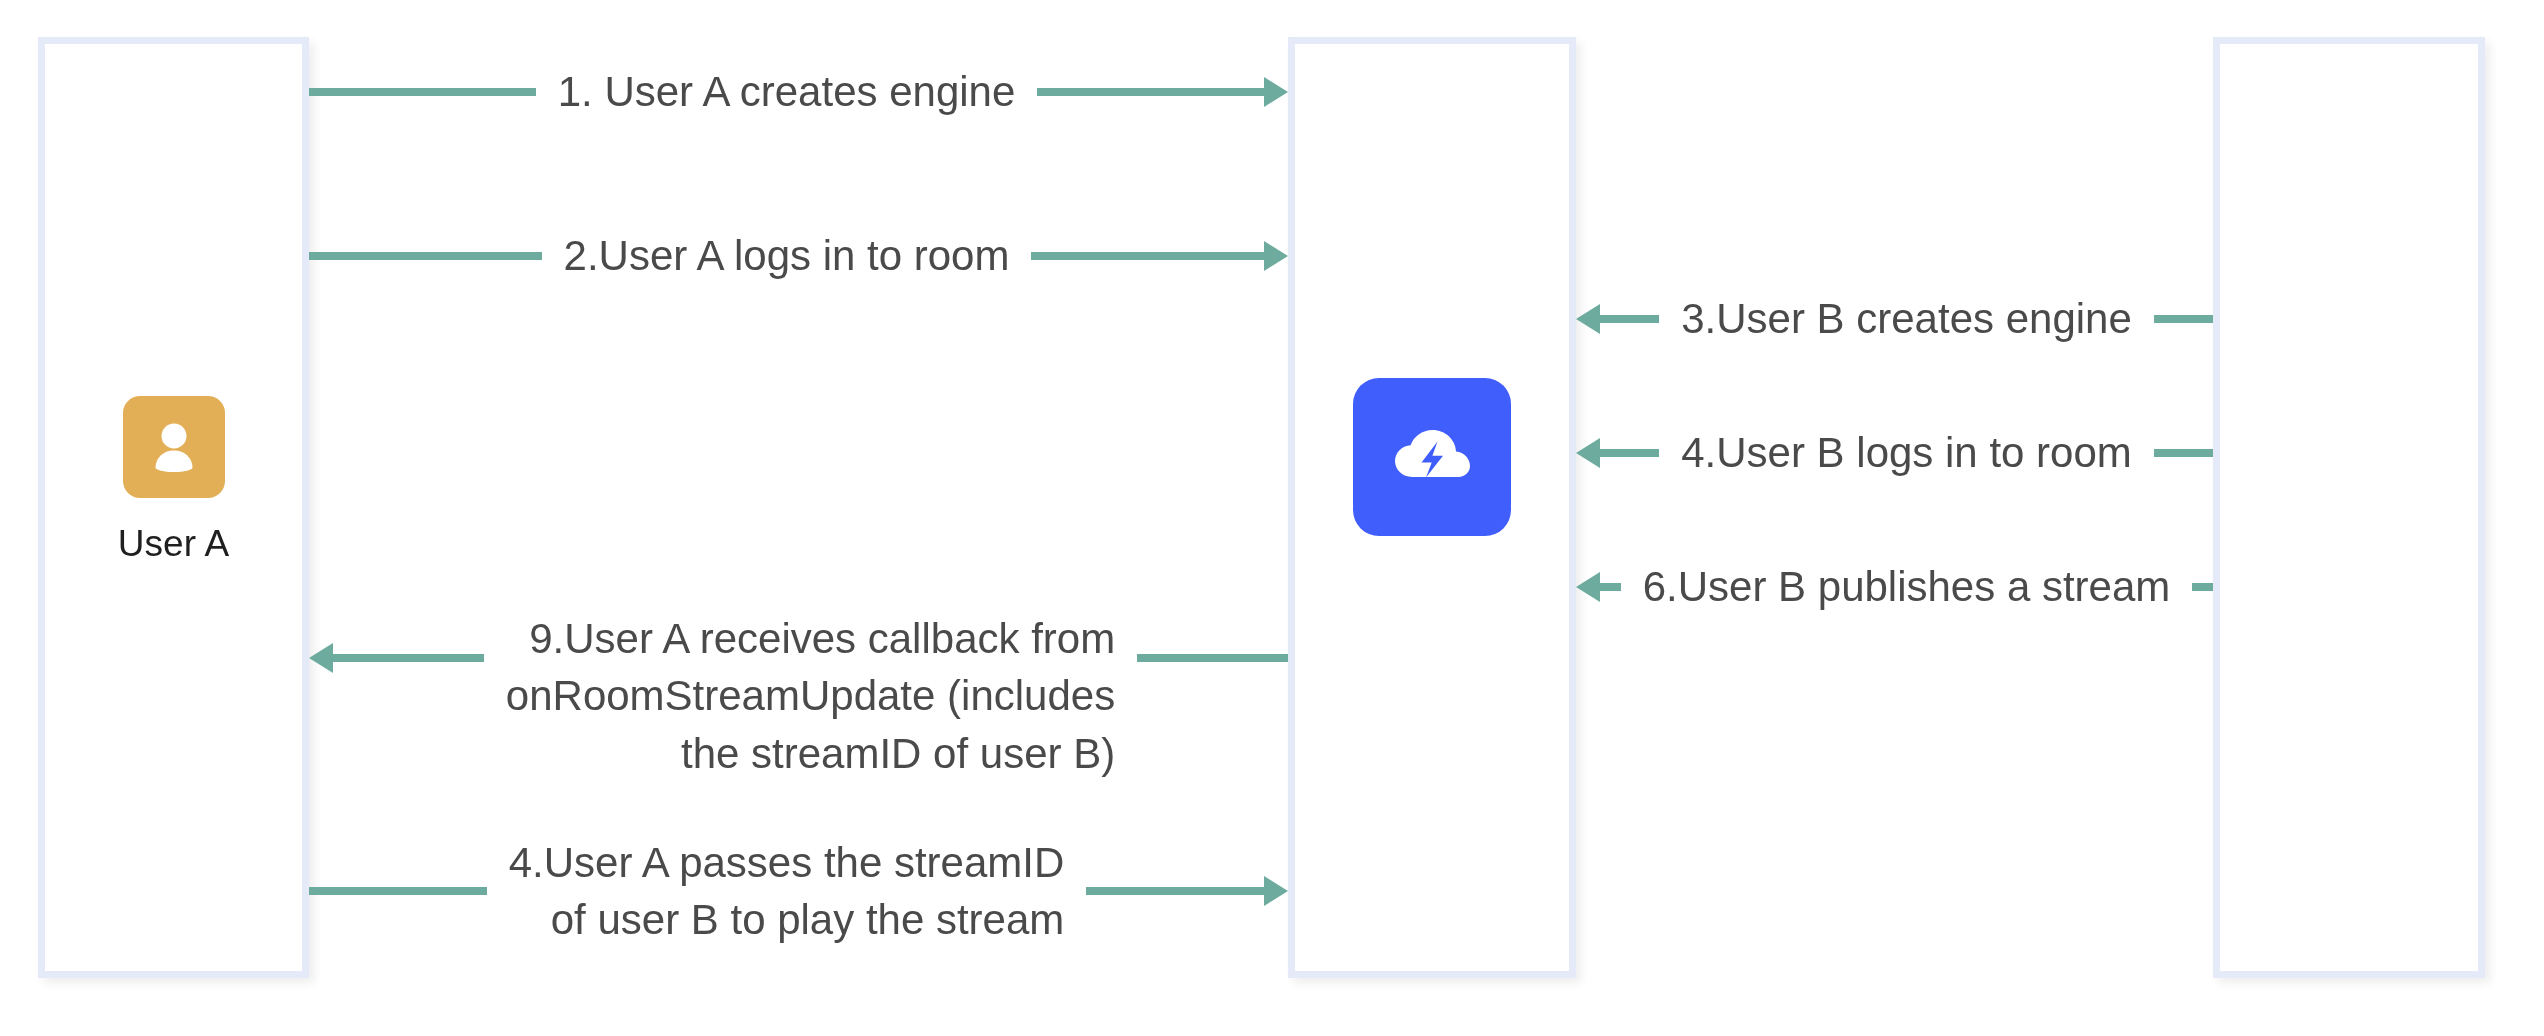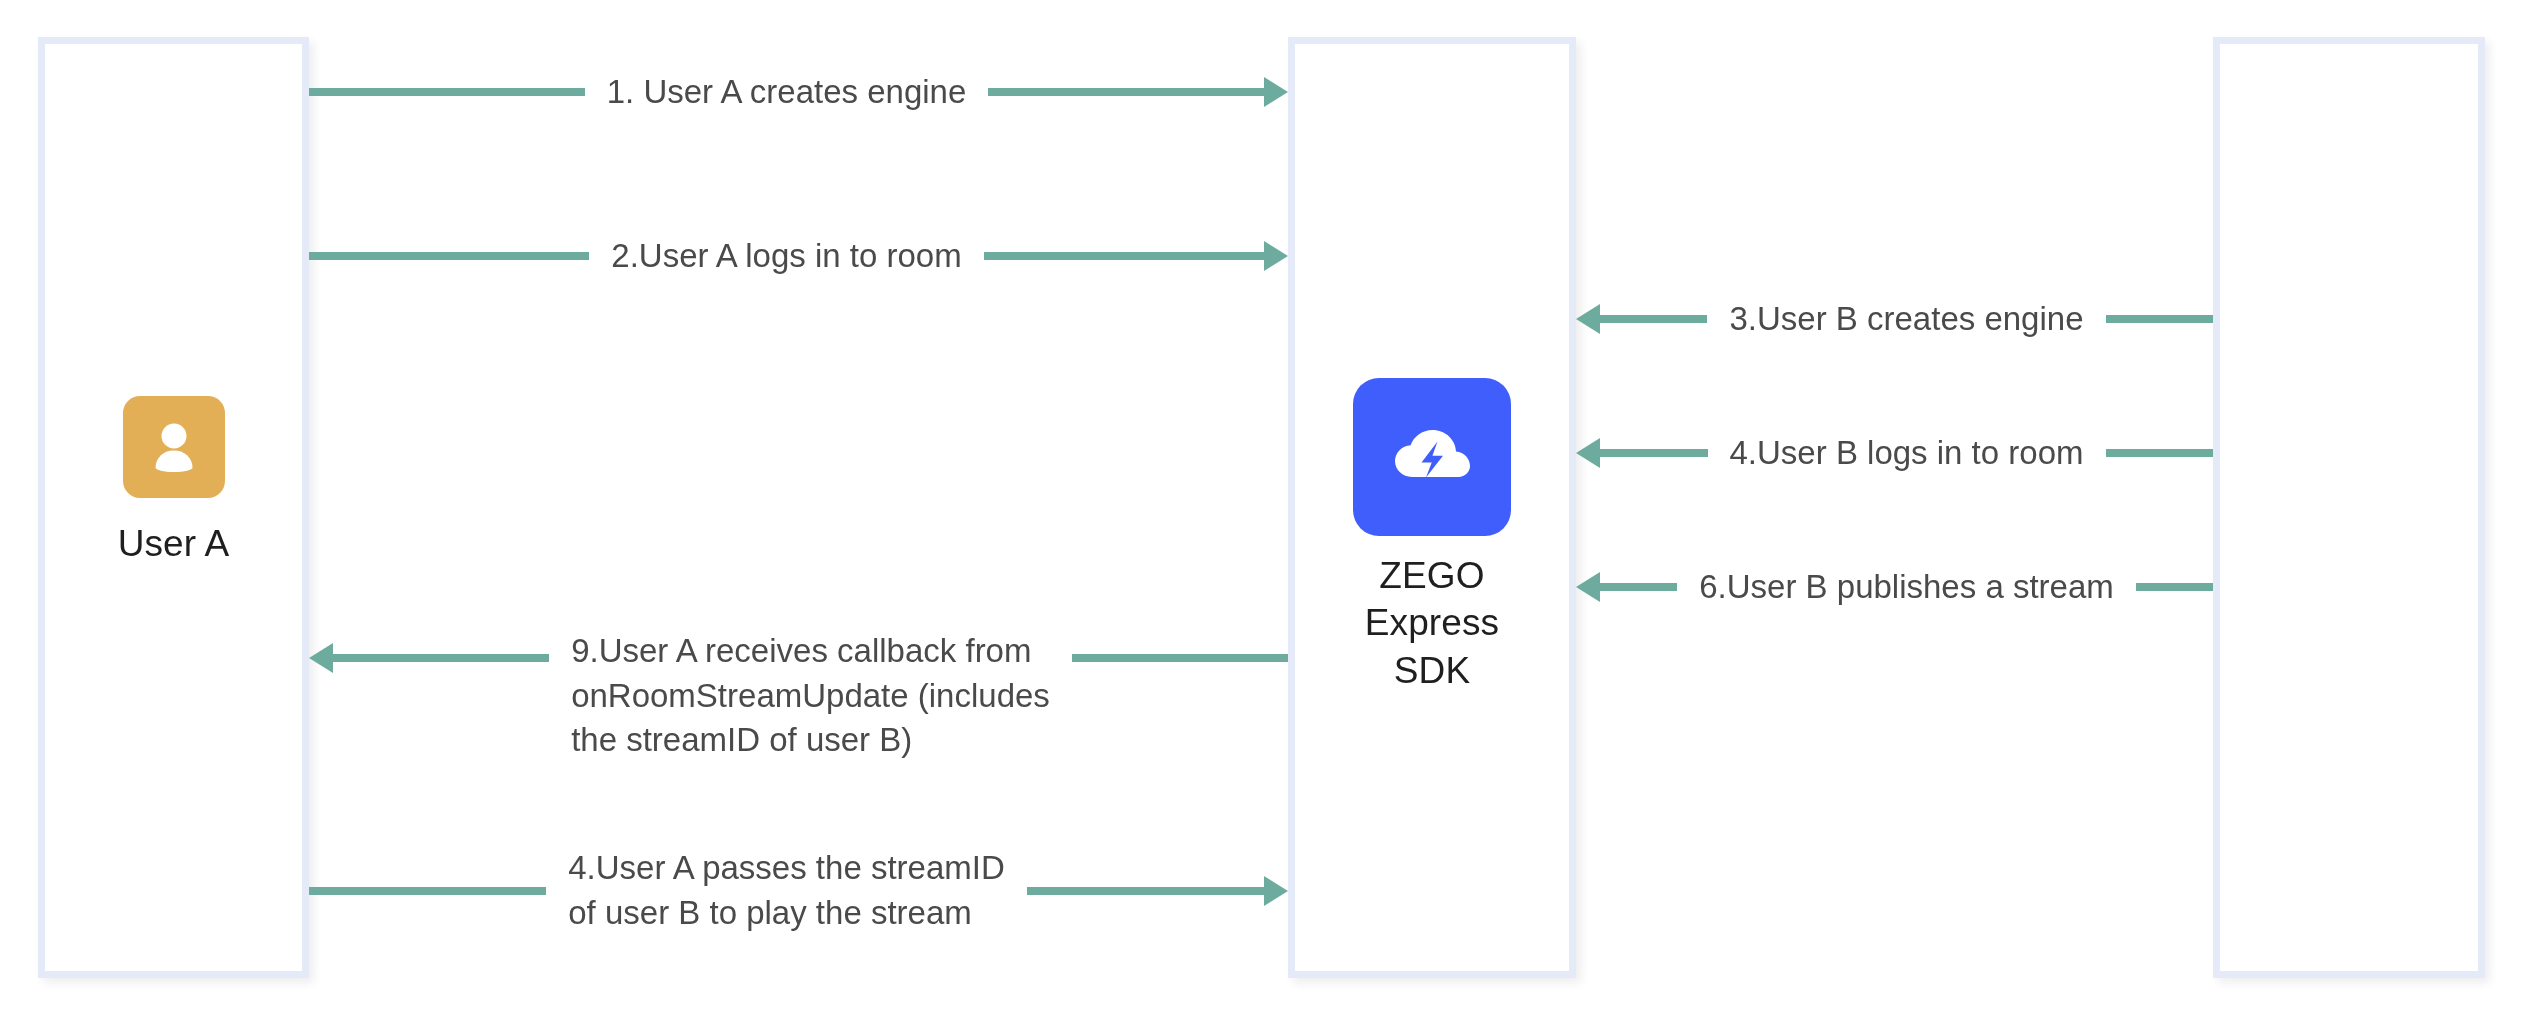--- a/index.html
+++ b/index.html
@@ -81,24 +81,24 @@
     height: 0;
   }
   .seg {
     height: 8px;
     background: #6dab9f;
     flex: 0 0 auto;
   }
   .seg.grow { flex: 1 1 auto; }
 
   .msg-label {
-    font-size: 33px;
+    font-size: 42px;
     color: #4a4a4a;
     line-height: 1.36;
-    text-align: left;
+    text-align: right;
     white-space: pre-line;
     padding: 0 22px;
     flex: 0 0 auto;
   }
 
   .head-right, .head-left {
     width: 0; height: 0;
     flex: 0 0 auto;
     border-top: 15px solid transparent;
     border-bottom: 15px solid transparent;
@@ -142,23 +142,20 @@
     <div class="actor-label">User A</div>
   </div>
 
   <div class="actor" id="actor-z">
     <div class="zego-logo" style="background:#3f5efb">
       <svg width="106" height="106" viewBox="0 0 106 106" aria-hidden="true">
         <path d="M33 73c-9.4 0-17-7.1-17-15.9 0-8.3 6.8-15.2 15.6-15.8C34.4 32.6 43.2 26 53.6 26c12.6 0 22.9 9.5 23.4 21.4C85.3 48.3 91 54.6 91 62.1 91 68.1 85.9 73 79.6 73H33z" fill="#ffffff"></path>
         <path d="M58.5 37.5L42.5 58.5h10.2L47 73.5l17-21.8H53.4z" fill="#3f5efb"></path>
       </svg>
     </div>
-    <div class="actor-label">ZEGO
-Express
-SDK</div>
   </div>
 
 
   <div class="msg" id="msg-1">
     <div class="seg grow"></div>
     <div class="msg-label">1. User A creates engine</div>
     <div class="seg grow"></div>
     <div class="head-right"></div>
   </div>
 

